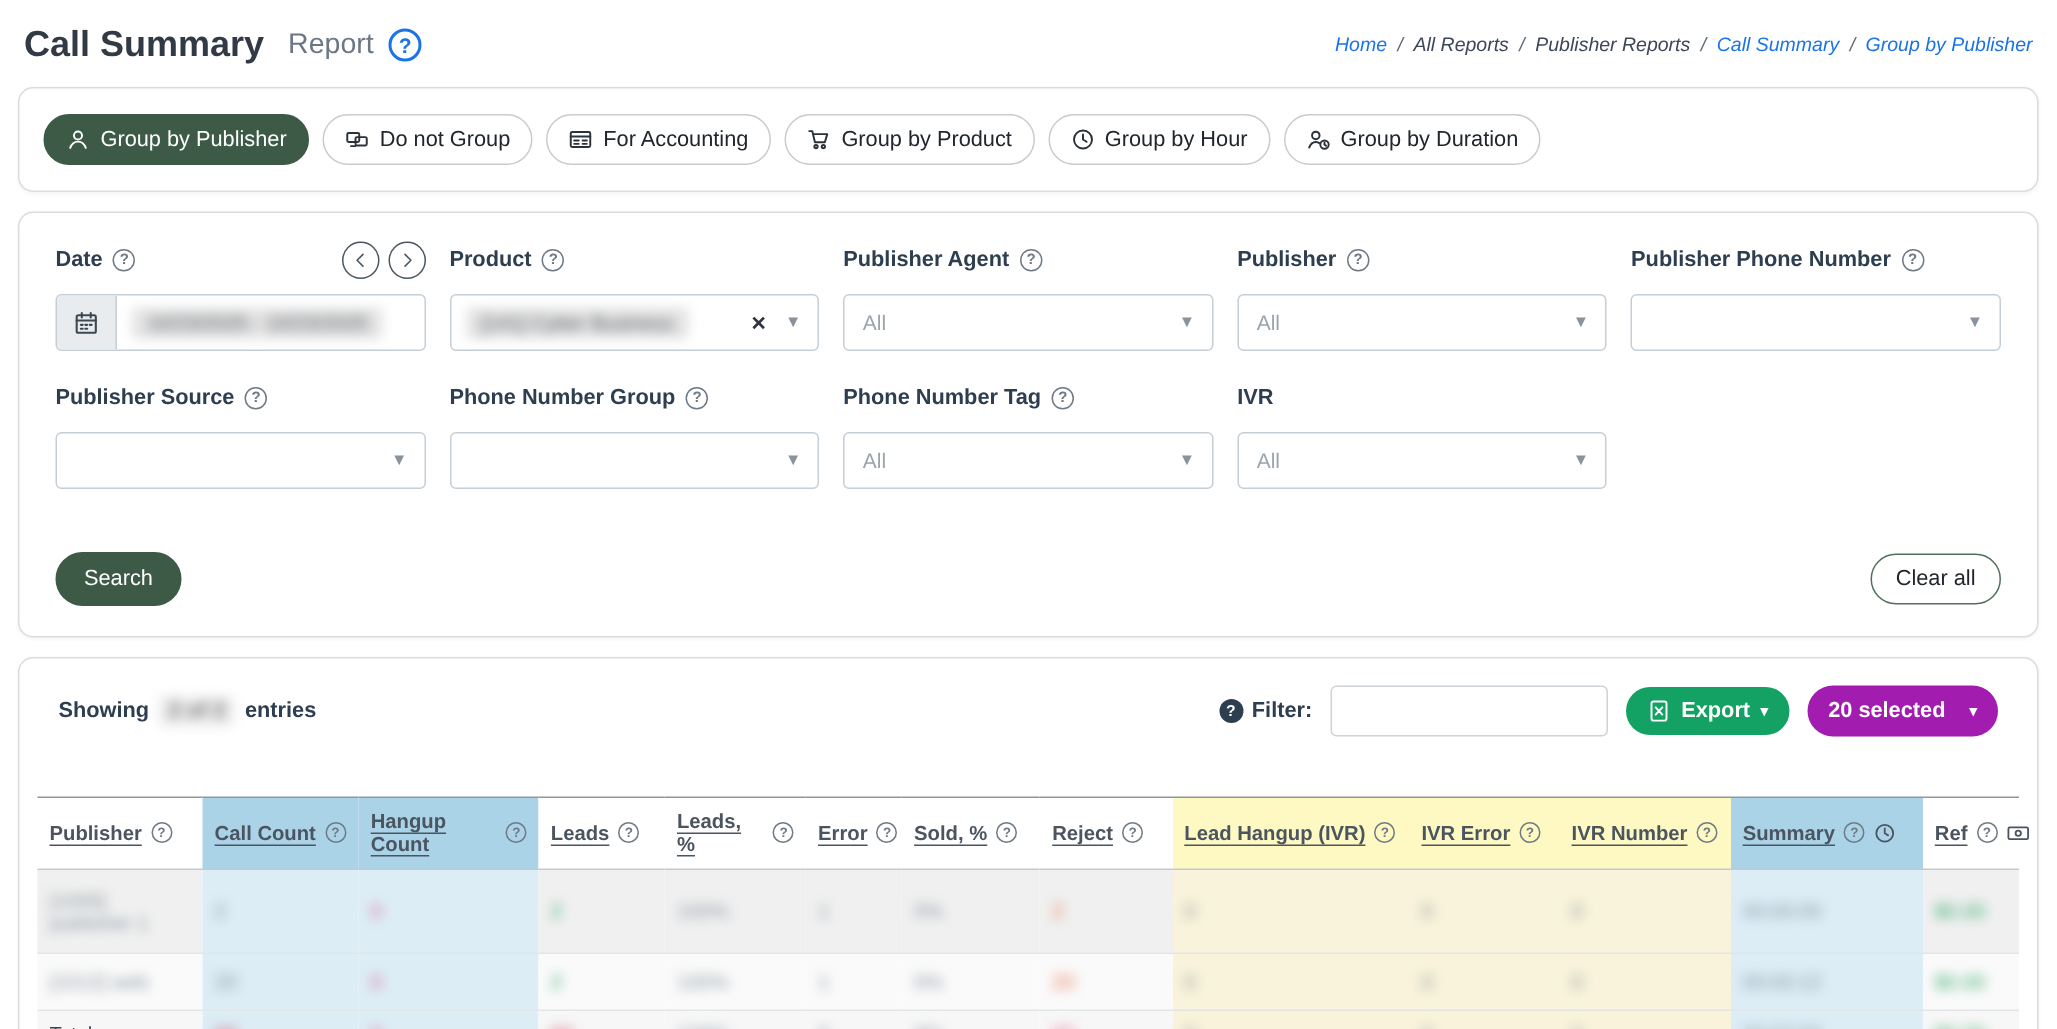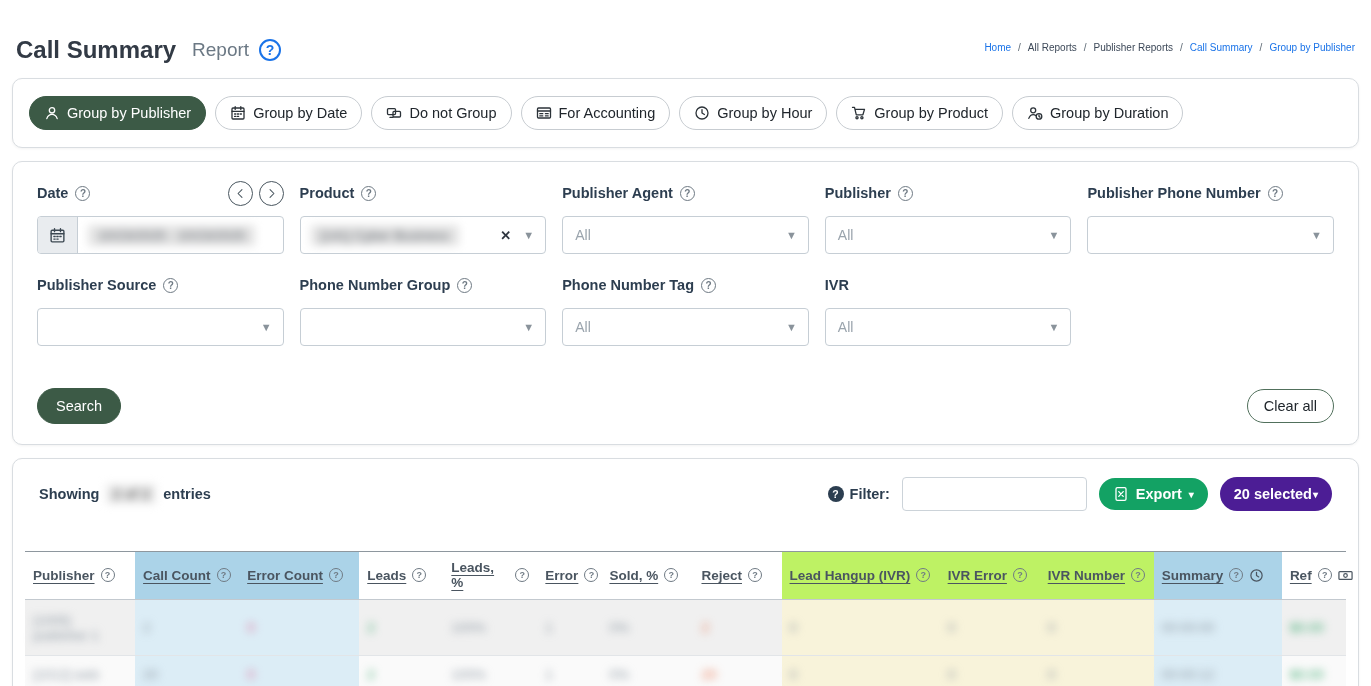--- a/index.html
+++ b/index.html
@@ -2,27 +2,27 @@
 <html><head>
 <meta charset="utf-8">
 <style>
   * { margin:0; padding:0; box-sizing:border-box; }
   html,body { width:1371px; background:#fff; font-family:"Liberation Sans", sans-serif; color:#333; }
   body { height:686px; overflow:hidden; }
 
   .page { padding:10px 12px 0 12px; }
 
   
-  .page-header { display:flex; justify-content:space-between; align-items:flex-start; padding:6px 4px 14px 4px;margin-top:20px; }
+  .page-header { display:flex; justify-content:space-between; align-items:flex-start; padding:6px 4px 14px 4px; }
   .title-wrap { display:flex; align-items:center; gap:10px; }
   .page-title { font-size:24px; font-weight:700; color:#323a45; }
   .page-subtitle { font-size:19px; font-weight:400; color:#6b7884; margin-left:6px; }
   .title-help { width:22px; height:22px; border:2px solid #1a73e8; border-radius:50%; color:#1a73e8;
     font-weight:700; font-size:14px; display:inline-flex; align-items:center; justify-content:center; }
-  .breadcrumb { font-size:10px; padding-top:6px; }
+  .breadcrumb { font-size:13px; font-style:italic; padding-top:6px; }
   .breadcrumb .crumb { color:#3c4858; }
   .breadcrumb .crumb.link { color:#1a73e8; cursor:pointer; }
   .breadcrumb .sep { color:#5f6b76; margin:0 7px; }
 
   
   .card { border:1px solid #d9dde1; border-radius:10px; box-shadow:0 1px 3px rgba(0,0,0,.05);
     background:#fff; margin-bottom:13px; }
 
   
   .toolbar-card { padding:17px 16px; }
@@ -68,33 +68,33 @@
   .showing .blur-count { background:#ececec; padding:2px 6px; color:#777; }
   .tt-right { margin-left:auto; display:flex; align-items:center; gap:12px; }
   .filter-lab { display:flex; align-items:center; gap:6px; font-size:14.5px; font-weight:700; color:#2d3e50; }
   .help-filled { width:16px; height:16px; border-radius:50%; background:#2c3e50; color:#fff; font-size:10.5px;
     font-weight:700; display:inline-flex; align-items:center; justify-content:center; }
   .filter-input { width:185px; height:34px; border:1px solid #ccd3d9; border-radius:4px; padding:0 8px;
     font-size:14px; font-family:"Liberation Sans", sans-serif; outline:none; }
   .btn-export { display:inline-flex; align-items:center; gap:7px; background:#13a264; color:#fff; border:none;
     border-radius:17px; padding:8px 14px; font-size:14.5px; font-weight:700; cursor:pointer; font-family:"Liberation Sans", sans-serif; }
   .btn-export svg { stroke:#fff; }
-  .btn-selected { display:inline-flex; align-items:center; gap:1px; background:#4c1d95; color:#fff; border:none;
+  .btn-selected { display:inline-flex; align-items:center; gap:16px; background:#a21caf; color:#fff; border:none;
     border-radius:17px; padding:9px 14px; font-size:14.5px; font-weight:700; cursor:pointer; font-family:"Liberation Sans", sans-serif; }
   .caret-w { font-size:10px; }
 
   table { width:100%; border-collapse:collapse; table-layout:fixed; margin-top:40px; font-size:13.5px; }
   thead th { text-align:left; padding:8px 8px 9px 8px; border-top:1px solid #8e979e; border-bottom:1px solid #c3c9cf;
     color:#4a5560; font-weight:700; background:#fff; cursor:pointer; }
   thead th .h-inner { display:flex; align-items:center; gap:6px; }
   thead th .h-label { text-decoration:underline; text-underline-offset:3px; }
   thead th .help { width:14px; height:14px; min-width:14px; font-size:9px; }
   thead th svg.extra { stroke:#4a5560; width:15px; height:15px; }
   th.tint-blue { background:#abd3e8;margin-top:24px; }
-  th.tint-yellow { background:#bef264;text-align:right; }
+  th.tint-yellow { background:#fef9c3;text-align:right; }
   td.tint-blue { background:#dcedf6; }
   td.tint-yellow { background:#f8f3da; }
   tbody td { padding:8px; border-bottom:1px solid #e2e5e8; vertical-align:middle; }
   tr.row-a td { background:#f0f0f0; }
   tr.row-b td { background:#fafafa; }
   tr.row-a td.tint-blue, tr.row-b td.tint-blue, tr.totals td.tint-blue { background:#dcedf6; }
   tr.row-a td.tint-yellow, tr.row-b td.tint-yellow, tr.totals td.tint-yellow { background:#f8f3da; }
   tr.row-a td { height:56px; }
   tr.row-b td { height:38px; }
   tr.totals td { background:#f7f7f7; height:32px; border-bottom:1px solid #b9bfc5; }
@@ -122,65 +122,55 @@
             <svg class="svg-ic" viewBox="0 0 16 16">
               <circle cx="8" cy="5.3" r="2.7"></circle>
               <path d="M2.8 13.6c1-2.8 3-4.2 5.2-4.2s4.2 1.4 5.2 4.2"></path>
             </svg>
           </span>
           <span>Group by Publisher</span>
         </button>
         <button class="tb-btn">
           <span>
             <svg class="svg-ic" viewBox="0 0 16 16">
-              <rect x="2" y="3" width="12" height="11" rx="1"></rect>
-              <path d="M2 6.3h12M5.2 1.6v2.8M10.8 1.6v2.8"></path>
-              <path d="M4.6 9h1.2M7.4 9h1.2M10.2 9h1.2M4.6 11.4h1.2M7.4 11.4h1.2"></path>
-            </svg>
-          </span>
-          <span>Group by Date</span>
-        </button>
-        <button class="tb-btn">
-          <span>
-            <svg class="svg-ic" viewBox="0 0 16 16">
               <rect x="1.5" y="3.6" width="8" height="6" rx="1"></rect>
               <path d="M4 12.4h3"></path>
               <rect x="7" y="6.4" width="7.5" height="5.6" rx="1"></rect>
             </svg>
           </span>
           <span>Do not Group</span>
         </button>
         <button class="tb-btn">
           <span>
             <svg class="svg-ic" viewBox="0 0 16 16">
               <rect x="1.5" y="3" width="13" height="10" rx="1"></rect>
               <path d="M1.5 6h13"></path>
               <path d="M3.8 8.7h3M3.8 10.9h3M9.4 8.7h2.8M9.4 10.9h2.8"></path>
             </svg>
           </span>
           <span>For Accounting</span>
         </button>
         <button class="tb-btn">
           <span>
             <svg class="svg-ic" viewBox="0 0 16 16">
-              <circle cx="8" cy="8" r="6"></circle>
-              <path d="M8 4.6V8l2.4 1.5"></path>
-            </svg>
-          </span>
-          <span>Group by Hour</span>
-        </button>
-        <button class="tb-btn">
-          <span>
-            <svg class="svg-ic" viewBox="0 0 16 16">
               <path d="M1.5 2.4h2l1.8 7.4h6.6l1.6-5.4H4.1"></path>
               <circle cx="6" cy="12.7" r="1.1"></circle>
               <circle cx="10.9" cy="12.7" r="1.1"></circle>
             </svg>
           </span>
           <span>Group by Product</span>
+        </button>
+        <button class="tb-btn">
+          <span>
+            <svg class="svg-ic" viewBox="0 0 16 16">
+              <circle cx="8" cy="8" r="6"></circle>
+              <path d="M8 4.6V8l2.4 1.5"></path>
+            </svg>
+          </span>
+          <span>Group by Hour</span>
         </button>
         <button class="tb-btn">
           <span>
             <svg class="svg-ic" viewBox="0 0 16 16">
               <circle cx="6.2" cy="5.3" r="2.5"></circle>
               <path d="M1.8 13.4c.9-2.5 2.5-3.8 4.4-3.8.9 0 1.8.3 2.5.9"></path>
               <circle cx="12" cy="11.4" r="2.8"></circle>
               <path d="M12 10v1.5l1 .6"></path>
             </svg>
           </span>
@@ -361,21 +351,21 @@
               </span>
             </th>
             <th class="tint-blue">
               <span class="h-inner">
                 <span class="h-label">Call Count</span>
                 <span class="help">?</span>
               </span>
             </th>
             <th class="tint-blue">
               <span class="h-inner">
-                <span class="h-label">Error Count</span>
+                <span class="h-label">Hangup Count</span>
                 <span class="help">?</span>
               </span>
             </th>
             <th>
               <span class="h-inner">
                 <span class="h-label">Leads</span>
                 <span class="help">?</span>
               </span>
             </th>
             <th>

